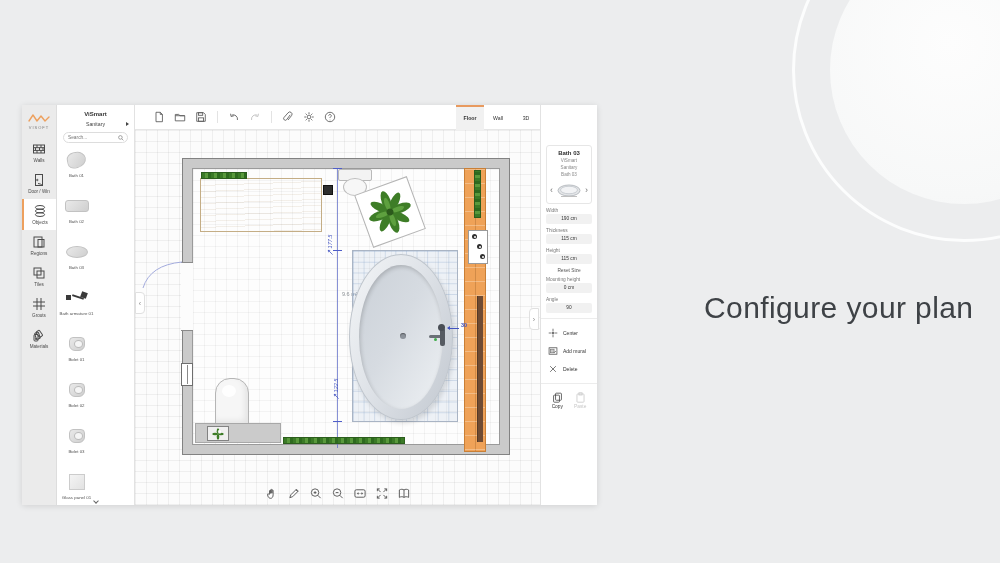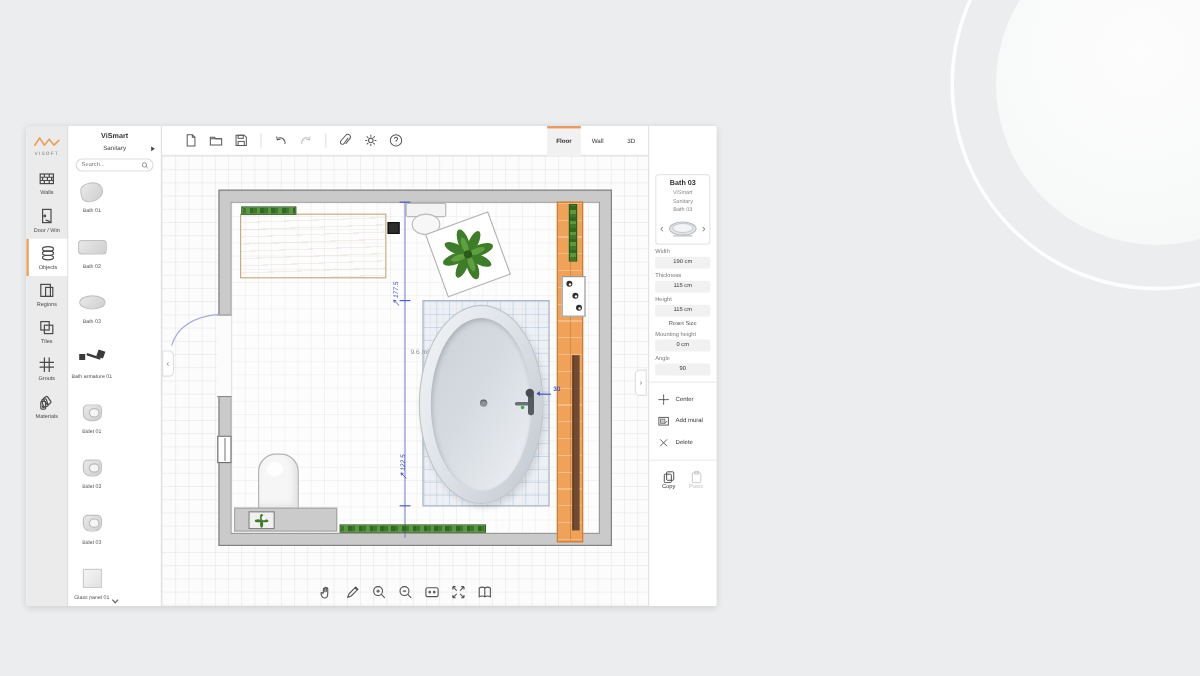--- a/index.html
+++ b/index.html
@@ -176,20 +176,21 @@
   .clip-btn .c-lbl { font-size:4.8px; color:#333; }
   .clip-btn.disabled svg { stroke:#c7c7c7; }
   .clip-btn.disabled .c-lbl { color:#c7c7c7; }
 </style>
 </head>
 <body>
 
 <div class="stage">
   <div class="deco-ring"></div>
   <div class="deco-circle"></div>
+  <div class="caption">Configure your plan</div>
 
   <div class="window">
 
     <div class="rail">
       <div class="logo">
         <svg width="22" height="11" viewBox="0 0 22 11">
           <path d="M1 8 L5 2 L9 8 L13 3 L17 8 L21 4" fill="none" stroke="#eda05e" stroke-width="1.4" stroke-linecap="round" stroke-linejoin="round"></path>
         </svg>
         <div class="logo-name">VISOFT</div>
       </div>

